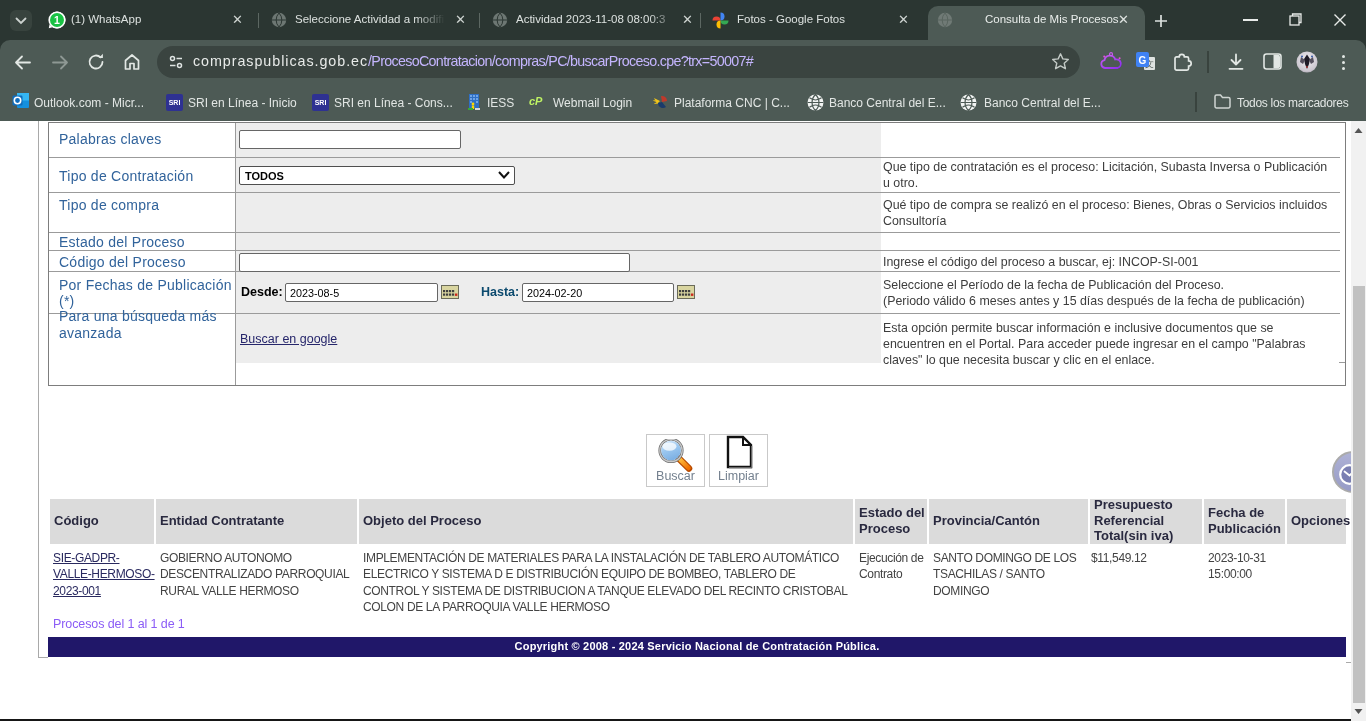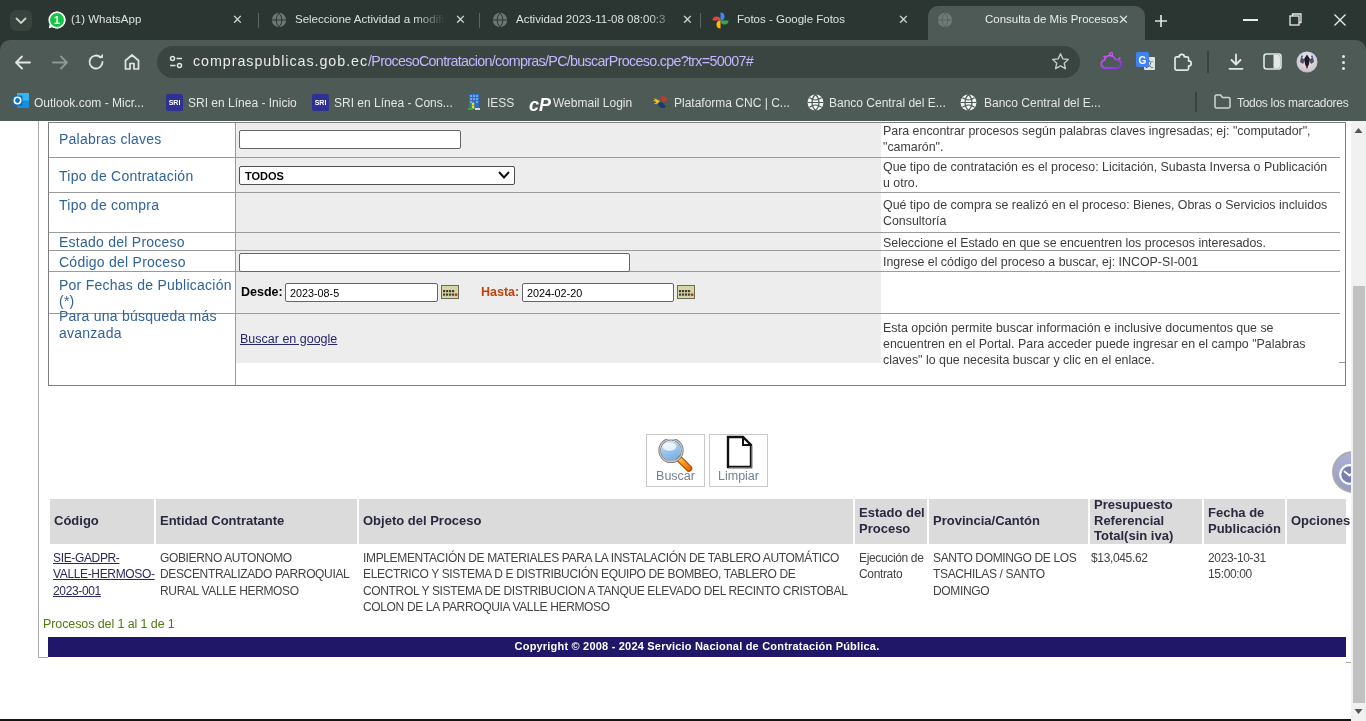--- a/index.html
+++ b/index.html
@@ -192,21 +192,21 @@
     <svg class="abs" style="left:466px;top:53px" width="16" height="18" viewBox="0 0 16 18">
       <rect x="3" y="1" width="10" height="14" fill="#2f6fc4"></rect>
       <path d="M4 2 h2 v2 h-2 z M7 2 h2 v2 h-2 z M10 2 h2 v2 h-2 z M4 5 h2 v2 h-2 z M7 5 h2 v2 h-2 z M10 5 h2 v2 h-2 z M4 8 h2 v2 h-2 z M10 8 h2 v2 h-2 z" fill="#6ea4e8"></path>
       <circle cx="7" cy="11" r="1.4" fill="#ffd800"></circle>
         <path d="M5.8 12.5 h2.4 v3.5 h-2.4 z" fill="#ffd800"></path>
       <path d="M2 15 h5 v2 h-5 z" fill="#3aa835"></path>
         <path d="M9 15 h5 v2 h-5 z" fill="#d8d8d8"></path>
     </svg>
     <div class="abs bmtxt" style="left:487px;top:56px;">IESS</div>
 
-    <div class="abs" style="left:529px;top:55px;font-size:18px;font-weight:bold;color:#ffffff;font-style:italic;">cP</div>
+    <div class="abs" style="left:529px;top:55px;font-size:11px;font-weight:bold;color:#bef264;font-style:italic;">cP</div>
     <div class="abs bmtxt" style="left:553px;top:56px;">Webmail Login</div>
 
     <svg class="abs" style="left:652px;top:54px" width="17" height="17" viewBox="0 0 17 17">
       <path d="M2 4 L8 7 L5 10 Z" fill="#f0c419"></path>
         <path d="M9 2 a5 5 0 0 1 6 5 l-5 1 z" fill="#c0392b"></path>
       <path d="M6 9 a5 5 0 0 0 8 4 l-4 -5 z" fill="#1a3a6b"></path>
       <path d="M1.5 6.5 l3.5 1 M2.5 9.5 l3 -0.5" stroke="#f0c419" stroke-width="1"></path>
     </svg>
     <div class="abs bmtxt" style="left:674px;top:56px;">Plataforma CNC | C...</div>
 
@@ -278,45 +278,44 @@
           <rect x="5" y="5" width="2.2" height="2.2"></rect>
           <rect x="8" y="5" width="2.2" height="2.2"></rect>
           <rect x="11" y="5" width="2.2" height="2.2"></rect>
           <rect x="2" y="8.5" width="2.2" height="2.2"></rect>
           <rect x="5" y="8.5" width="2.2" height="2.2"></rect>
           <rect x="8" y="8.5" width="2.2" height="2.2"></rect>
           <rect x="11" y="8.5" width="2.2" height="2.2"></rect>
         </g>
         <rect x="14" y="8.5" width="2.4" height="2.4" fill="#cc2a1e"></rect>
       </svg>
-    <div class="abs" style="left:457px;top:164px;font-size:12.5px;font-weight:bold;color:#c2410c;">Hasta:</div>
+    <div class="abs" style="left:457px;top:164px;font-size:12.5px;font-weight:bold;color:#0c4a6e;">Hasta:</div>
     <div class="abs" style="left:498px;top:162px;width:152px;height:19px;border:1px solid #666;border-radius:2px;background:#fff;box-sizing:border-box;"></div>
     <div class="abs" style="left:503px;top:166px;font-size:10.8px;color:#000;">2024-02-20</div>
     <svg class="abs" style="left:653px;top:164px" width="18" height="14" viewBox="0 0 18 14">
         <rect x="0.5" y="0.5" width="17" height="13" fill="#d9d5a0" stroke="#6b6b5a"></rect>
         <g fill="#3f3f3f">
           <rect x="2" y="5" width="2.2" height="2.2"></rect>
           <rect x="5" y="5" width="2.2" height="2.2"></rect>
           <rect x="8" y="5" width="2.2" height="2.2"></rect>
           <rect x="11" y="5" width="2.2" height="2.2"></rect>
           <rect x="2" y="8.5" width="2.2" height="2.2"></rect>
           <rect x="5" y="8.5" width="2.2" height="2.2"></rect>
           <rect x="8" y="8.5" width="2.2" height="2.2"></rect>
           <rect x="11" y="8.5" width="2.2" height="2.2"></rect>
         </g>
         <rect x="14" y="8.5" width="2.4" height="2.4" fill="#cc2a1e"></rect>
       </svg>
 
     <div class="abs" style="left:216px;top:210.5px;font-size:12.5px;color:#26266b;text-decoration:underline;">Buscar en google</div>
 
-    <div class="abs help" style="left:859px;top:2px;">Para encontrar procesos según palabras claves ingresadas; ej: "computador",<br>"camarón".</div>
     <div class="abs help" style="left:859px;top:38px;">Que tipo de contratación es el proceso: Licitación, Subasta Inversa o Publicación<br>u otro.</div>
     <div class="abs help" style="left:859px;top:76px;">Qué tipo de compra se realizó en el proceso: Bienes, Obras o Servicios incluidos<br>Consultoría</div>
-    <div class="abs help" style="left:859px;top:114px;">Seleccione el Estado en que se encuentren los procesos interesados.</div>
     <div class="abs help" style="left:859px;top:133px;">Ingrese el código del proceso a buscar, ej: INCOP-SI-001</div>
+    <div class="abs help" style="left:859px;top:156px;">Seleccione el Período de la fecha de Publicación del Proceso.<br>(Periodo válido 6 meses antes y 15 días después de la fecha de publicación)</div>
     <div class="abs help" style="left:859px;top:198.5px;">Esta opción permite buscar información e inclusive documentos que se<br>encuentren en el Portal. Para acceder puede ingresar en el campo "Palabras<br>claves" lo que necesita buscar y clic en el enlace.</div>
 
     <div class="abs" style="left:622px;top:313px;width:59px;height:53px;border:1px solid #c9c9c9;background:#fff;box-sizing:border-box;"></div>
     <div class="abs" style="left:685px;top:313px;width:59px;height:53px;border:1px solid #c9c9c9;background:#fff;box-sizing:border-box;"></div>
 
     <svg class="abs" style="left:633px;top:318px" width="36" height="36" viewBox="0 0 36 36">
       <defs>
         <linearGradient id="lens" x1="0" y1="0" x2="0.4" y2="1">
             <stop offset="0" stop-color="#dceeff"></stop>
             <stop offset="0.5" stop-color="#9cc8f0"></stop>
@@ -360,24 +359,24 @@
     <div class="abs hdr" style="left:909px;top:392px;">Provincia/Cantón</div>
     <div class="abs hdr" style="left:1070px;top:376px;">Presupuesto<br>Referencial<br>Total(sin iva)</div>
     <div class="abs hdr" style="left:1184px;top:384px;">Fecha de<br>Publicación</div>
     <div class="abs hdr" style="left:1267px;top:392px;">Opciones</div>
 
     <div class="abs cell" style="left:29px;top:428.5px;color:#29295f;text-decoration:underline;">SIE-GADPR-<br>VALLE-HERMOSO-<br>2023-001</div>
     <div class="abs cell" style="left:136px;top:428.5px;">GOBIERNO AUTONOMO<br>DESCENTRALIZADO PARROQUIAL<br>RURAL VALLE HERMOSO</div>
     <div class="abs cell" style="left:339px;top:428.5px;">IMPLEMENTACIÓN DE MATERIALES PARA LA INSTALACIÓN DE TABLERO AUTOMÁTICO<br>ELECTRICO Y SISTEMA D E DISTRIBUCIÓN EQUIPO DE BOMBEO, TABLERO DE<br>CONTROL Y SISTEMA DE DISTRIBUCION A TANQUE ELEVADO DEL RECINTO CRISTOBAL<br>COLON DE LA PARROQUIA VALLE HERMOSO</div>
     <div class="abs cell" style="left:835px;top:428.5px;">Ejecución de<br>Contrato</div>
     <div class="abs cell" style="left:909px;top:428.5px;">SANTO DOMINGO DE LOS<br>TSACHILAS / SANTO<br>DOMINGO</div>
-    <div class="abs cell" style="left:1067px;top:428.5px;">$13,045.62</div>
+    <div class="abs cell" style="left:1067px;top:428.5px;">$11,549.12</div>
     <div class="abs cell" style="left:1184px;top:428.5px;">2023-10-31<br>15:00:00</div>
 
-    <div class="abs" style="left:19px;top:496px;font-size:12.5px;color:#4d7c0f;letter-spacing:-0.1px;">Procesos del 1 al 1 de 1</div>
+    <div class="abs" style="left:29px;top:496px;font-size:12.5px;color:#8b5cf6;letter-spacing:-0.1px;">Procesos del 1 al 1 de 1</div>
 
     <div class="abs" style="left:24px;top:516px;width:1298px;height:20px;background:#201769;"></div>
     <div class="abs" style="left:24px;top:519px;width:1298px;text-align:center;font-size:11px;font-weight:bold;color:#ffffff;letter-spacing:0.2px;">Copyright © 2008 - 2024 Servicio Nacional de Contratación Pública.</div>
 
     <div class="abs" style="left:1333px;top:338px;width:18px;height:29px;background:#9a9ec9;opacity:0.6;"></div>
     <svg class="abs" style="left:1307px;top:329px" width="44" height="44" viewBox="0 0 44 44">
       <defs>
           <linearGradient id="fabg" x1="0" y1="0" x2="0" y2="1">
             <stop offset="0" stop-color="#a3a7d0"></stop>
             <stop offset="1" stop-color="#888dbe"></stop>

